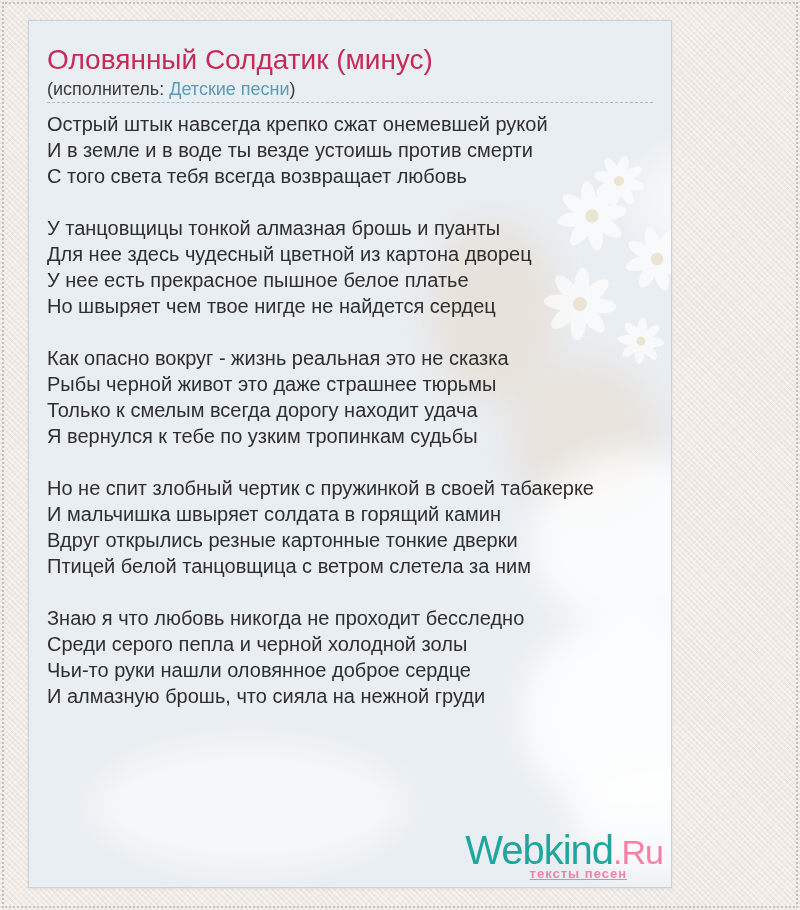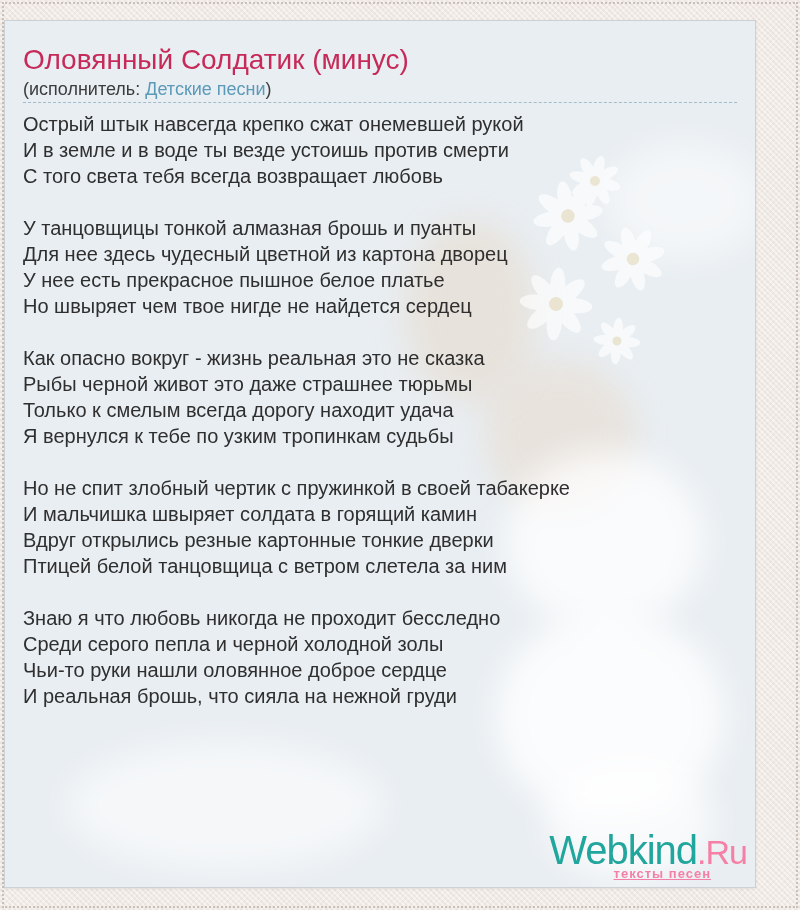--- a/index.html
+++ b/index.html
@@ -12,22 +12,22 @@
       repeating-linear-gradient(45deg, rgba(255,255,255,0.35) 0 2px, rgba(0,0,0,0.012) 2px 4px),
       repeating-linear-gradient(-45deg, rgba(255,255,255,0.18) 0 2px, rgba(214,200,192,0.10) 2px 4px);
     font-family: "Liberation Sans", sans-serif;
   }
   .page-frame {
     position: absolute; inset: 2px;
     border: 2px dotted #c9c0b9;
     pointer-events: none;
   }
   .panel {
-    position: absolute; left: 4px; top: 20px;
-    width: 752px; height: 868px;
+    position: absolute; left: 28px; top: 20px;
+    width: 644px; height: 868px;
     background: #e9eef2;
     border: 1px solid #ccd1d6;
     box-shadow: 0 1px 3px rgba(0,0,0,0.07);
     overflow: hidden;
     box-sizing: border-box;
   }
   
   .watermark { position: absolute; inset: 0; pointer-events: none; }
   .blob { position: absolute; border-radius: 50%; filter: blur(16px); }
   .blob.w1 { left: 600px; top: 120px; width: 160px; height: 120px; background: rgba(255,255,255,0.50); }
@@ -154,21 +154,21 @@
       <div class="stanza">
         <div class="line">Но не спит злобный чертик с пружинкой в своей табакерке</div>
         <div class="line">И мальчишка швыряет солдата в горящий камин</div>
         <div class="line">Вдруг открылись резные картонные тонкие дверки</div>
         <div class="line">Птицей белой танцовщица с ветром слетела за ним</div>
       </div>
       <div class="stanza">
         <div class="line">Знаю я что любовь никогда не проходит бесследно</div>
         <div class="line">Среди серого пепла и черной холодной золы</div>
         <div class="line">Чьи-то руки нашли оловянное доброе сердце</div>
-        <div class="line">И реальная брошь, что сияла на нежной груди</div>
+        <div class="line">И алмазную брошь, что сияла на нежной груди</div>
       </div>
     </div>
   </div>
 
   <a class="logo">
     <div class="logo-text">
       <span class="logo-primary">Webkind</span><span class="logo-suffix">.Ru</span>
     </div>
     <div class="logo-tagline">тексты песен</div>
   </a>

